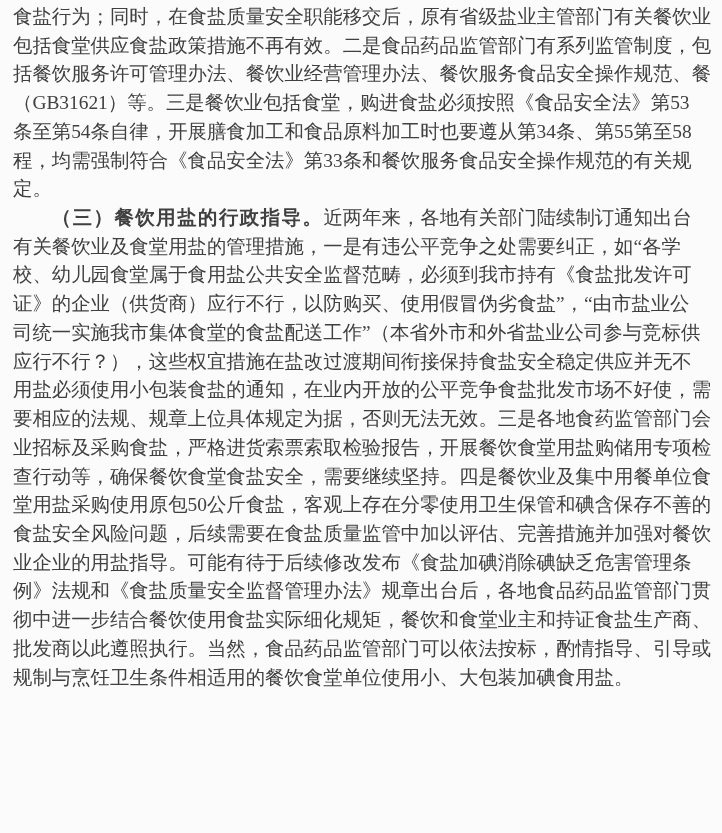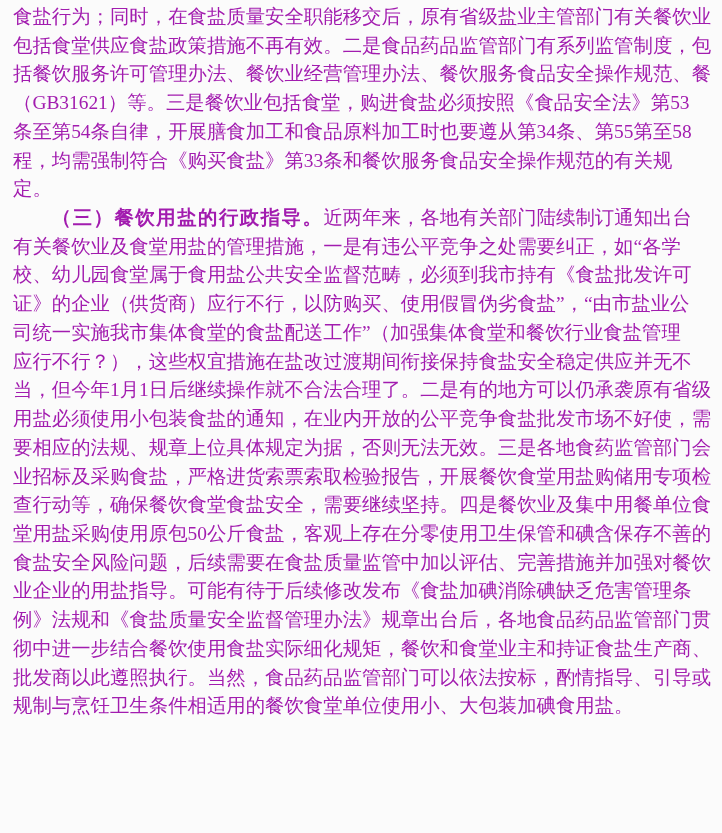--- a/index.html
+++ b/index.html
@@ -11,21 +11,21 @@
     height: 833px;
     background: #fbfbfb;
     overflow: hidden;
   }
   .page {
     box-sizing: border-box;
     width: 722px;
     height: 833px;
     padding: 3px 8px 0 13px;
     font-family: "Liberation Serif", "DejaVu Serif", serif;
-    color: #a21caf;
+    color: #404040;
     font-size: 19.4px;
   }
   .para {
     margin: 0;
   }
   .line {
     height: 28.72px;
     line-height: 28.72px;
     white-space: pre;
     letter-spacing: 0;
@@ -43,32 +43,31 @@
 <body>
 
 <div class="page">
 
   <div class="para">
     <div class="line">食盐行为；同时，在食盐质量安全职能移交后，原有省级盐业主管部门有关餐饮业</div>
     <div class="line">包括食堂供应食盐政策措施不再有效。二是食品药品监管部门有系列监管制度，包</div>
     <div class="line">括餐饮服务许可管理办法、餐饮业经营管理办法、餐饮服务食品安全操作规范、餐</div>
     <div class="line">（GB31621）等。三是餐饮业包括食堂，购进食盐必须按照《食品安全法》第53</div>
     <div class="line">条至第54条自律，开展膳食加工和食品原料加工时也要遵从第34条、第55第至58</div>
-    <div class="line">程，均需强制符合《购买食盐》第33条和餐饮服务食品安全操作规范的有关规</div>
+    <div class="line">程，均需强制符合《食品安全法》第33条和餐饮服务食品安全操作规范的有关规</div>
     <div class="line">定。</div>
   </div>
 
   <div class="para">
     <div class="line indent"><span class="section-heading">（三）餐饮用盐的行政指导。</span><span>近两年来，各地有关部门陆续制订通知出台</span></div>
     <div class="line">有关餐饮业及食堂用盐的管理措施，一是有违公平竞争之处需要纠正，如“各学</div>
     <div class="line">校、幼儿园食堂属于食用盐公共安全监督范畴，必须到我市持有《食盐批发许可</div>
     <div class="line">证》的企业（供货商）应行不行，以防购买、使用假冒伪劣食盐”，“由市盐业公</div>
-    <div class="line">司统一实施我市集体食堂的食盐配送工作”（加强集体食堂和餐饮行业食盐管理</div>
+    <div class="line">司统一实施我市集体食堂的食盐配送工作”（本省外市和外省盐业公司参与竞标供</div>
     <div class="line">应行不行？），这些权宜措施在盐改过渡期间衔接保持食盐安全稳定供应并无不</div>
-    <div class="line">当，但今年1月1日后继续操作就不合法合理了。二是有的地方可以仍承袭原有省级</div>
     <div class="line">用盐必须使用小包装食盐的通知，在业内开放的公平竞争食盐批发市场不好使，需</div>
     <div class="line">要相应的法规、规章上位具体规定为据，否则无法无效。三是各地食药监管部门会</div>
     <div class="line">业招标及采购食盐，严格进货索票索取检验报告，开展餐饮食堂用盐购储用专项检</div>
     <div class="line">查行动等，确保餐饮食堂食盐安全，需要继续坚持。四是餐饮业及集中用餐单位食</div>
     <div class="line">堂用盐采购使用原包50公斤食盐，客观上存在分零使用卫生保管和碘含保存不善的</div>
     <div class="line">食盐安全风险问题，后续需要在食盐质量监管中加以评估、完善措施并加强对餐饮</div>
     <div class="line">业企业的用盐指导。可能有待于后续修改发布《食盐加碘消除碘缺乏危害管理条</div>
     <div class="line">例》法规和《食盐质量安全监督管理办法》规章出台后，各地食品药品监管部门贯</div>
     <div class="line">彻中进一步结合餐饮使用食盐实际细化规矩，餐饮和食堂业主和持证食盐生产商、</div>
     <div class="line">批发商以此遵照执行。当然，食品药品监管部门可以依法按标，酌情指导、引导或</div>

